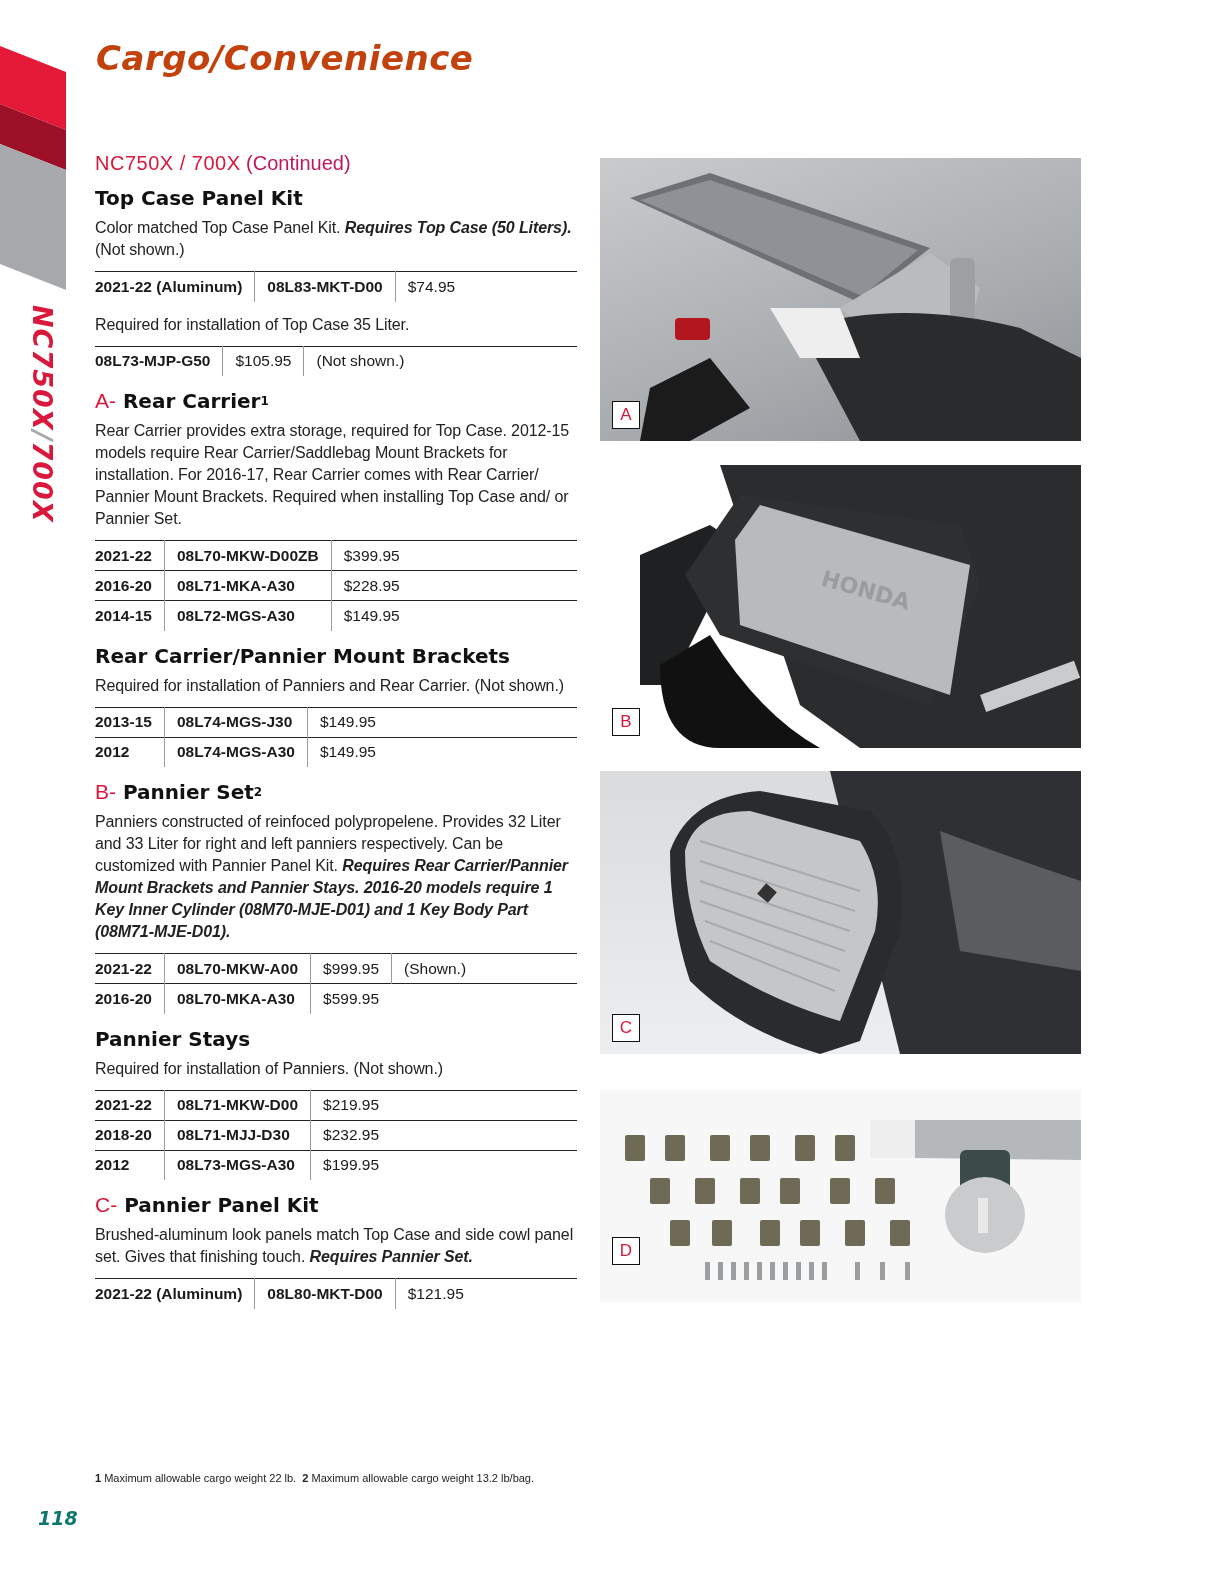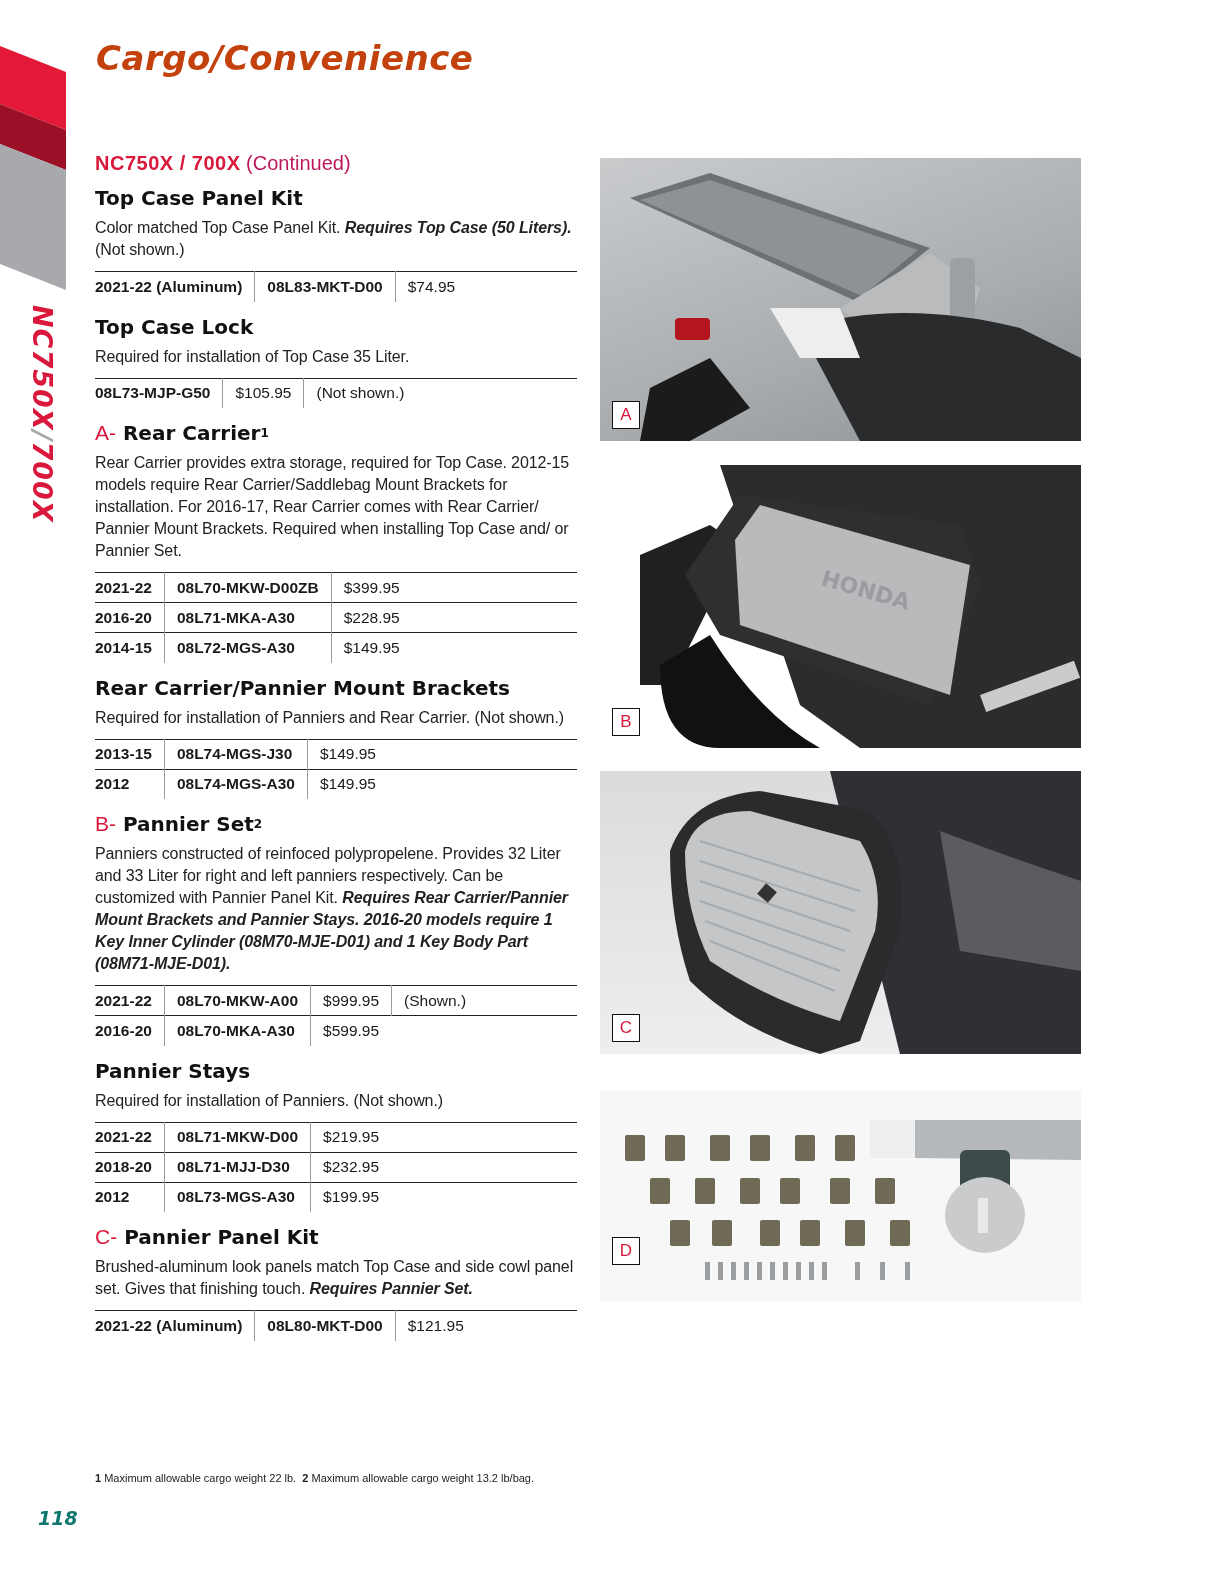--- a/index.html
+++ b/index.html
@@ -19,21 +19,21 @@
   .side-label .slash { color: #a7a9ac; }
 
   .page-title {
     position: absolute; left: 96px; top: 38px; font-family: "DejaVu Sans", sans-serif;
     font-weight: bold; font-style: italic; font-size: 34px; color: #c2410c; letter-spacing: 0.5px;
   }
 
   .content { position: absolute; left: 95px; top: 152px; width: 482px; }
 
   .model-head { font-size: 20px; margin-bottom: 10px; }
-  .model-head .m { color: #d9183b; font-weight: bold; letter-spacing: 0.5px; text-align: center; }
+  .model-head .m { color: #d9183b; font-weight: normal; letter-spacing: 0.5px; text-align: center; }
   .model-head .c { color: #be185d; }
 
   .section { margin-bottom: 12px; }
   .sec-title { font-family: "DejaVu Sans", sans-serif; font-weight: bold; font-size: 20px; color: #111; margin: 0 0 6px 0; line-height: 26px; }
   .sec-title .letter { color: #d9183b; font-family: "Liberation Sans", sans-serif; font-weight: normal; font-size: 21px; }
   .sec-title sup { font-size: 12px; vertical-align: top; position: relative; top: 0px; }
   .desc { font-family: "Liberation Sans", sans-serif; font-stretch: condensed; font-size: 16px; line-height: 22px; color: #222; margin: 0 0 10px 0; letter-spacing: -0.1px; }
   .desc b { font-style: italic; }
 
   table.parts { width: 482px; border-collapse: collapse; font-size: 15.5px; }
@@ -84,21 +84,20 @@
           <tr>
         <td style="width:155px">2021-22 (Aluminum)</td>
         <td class="pn" style="width:122px">08L83-MKT-D00</td>
         <td class="last">$74.95</td>
       </tr>
     </tbody>
       </table>
   </div>
 
   <div class="section">
-    <h3 class="sec-title"><span>Top Case Lock</span></h3>
     <p class="desc">Required for installation of Top Case 35 Liter.</p>
     <table class="parts">
       <tbody>
           <tr>
         <td style="width:125px">08L73-MJP-G50</td>
         <td style="width:52px">$105.95</td>
         <td class="last">(Not shown.)</td>
       </tr>
     </tbody>
       </table>

